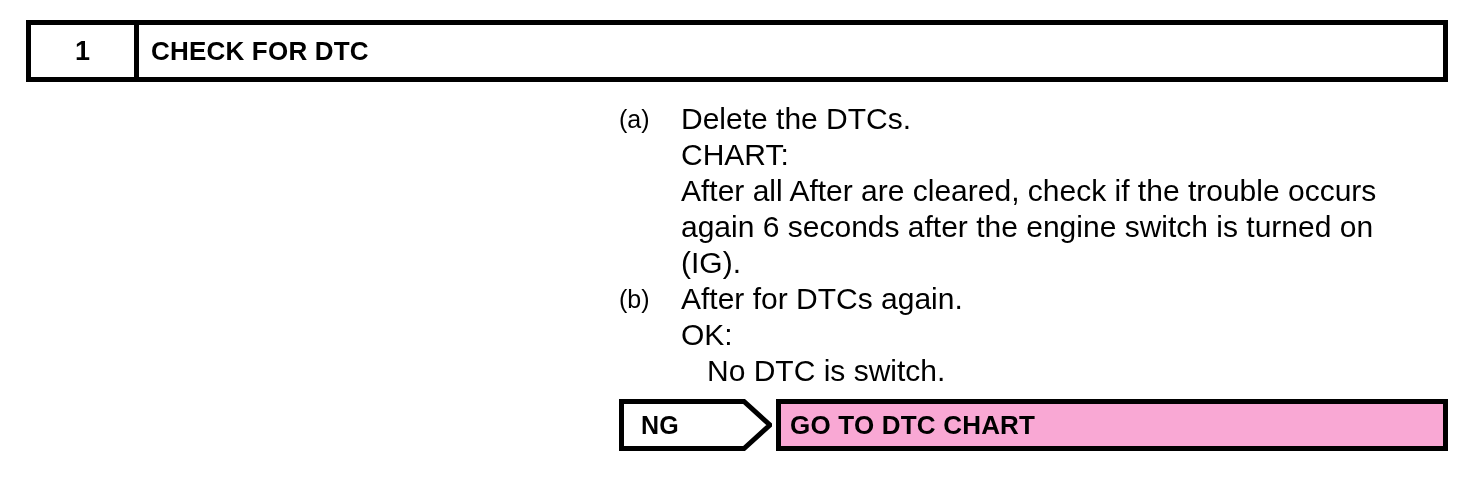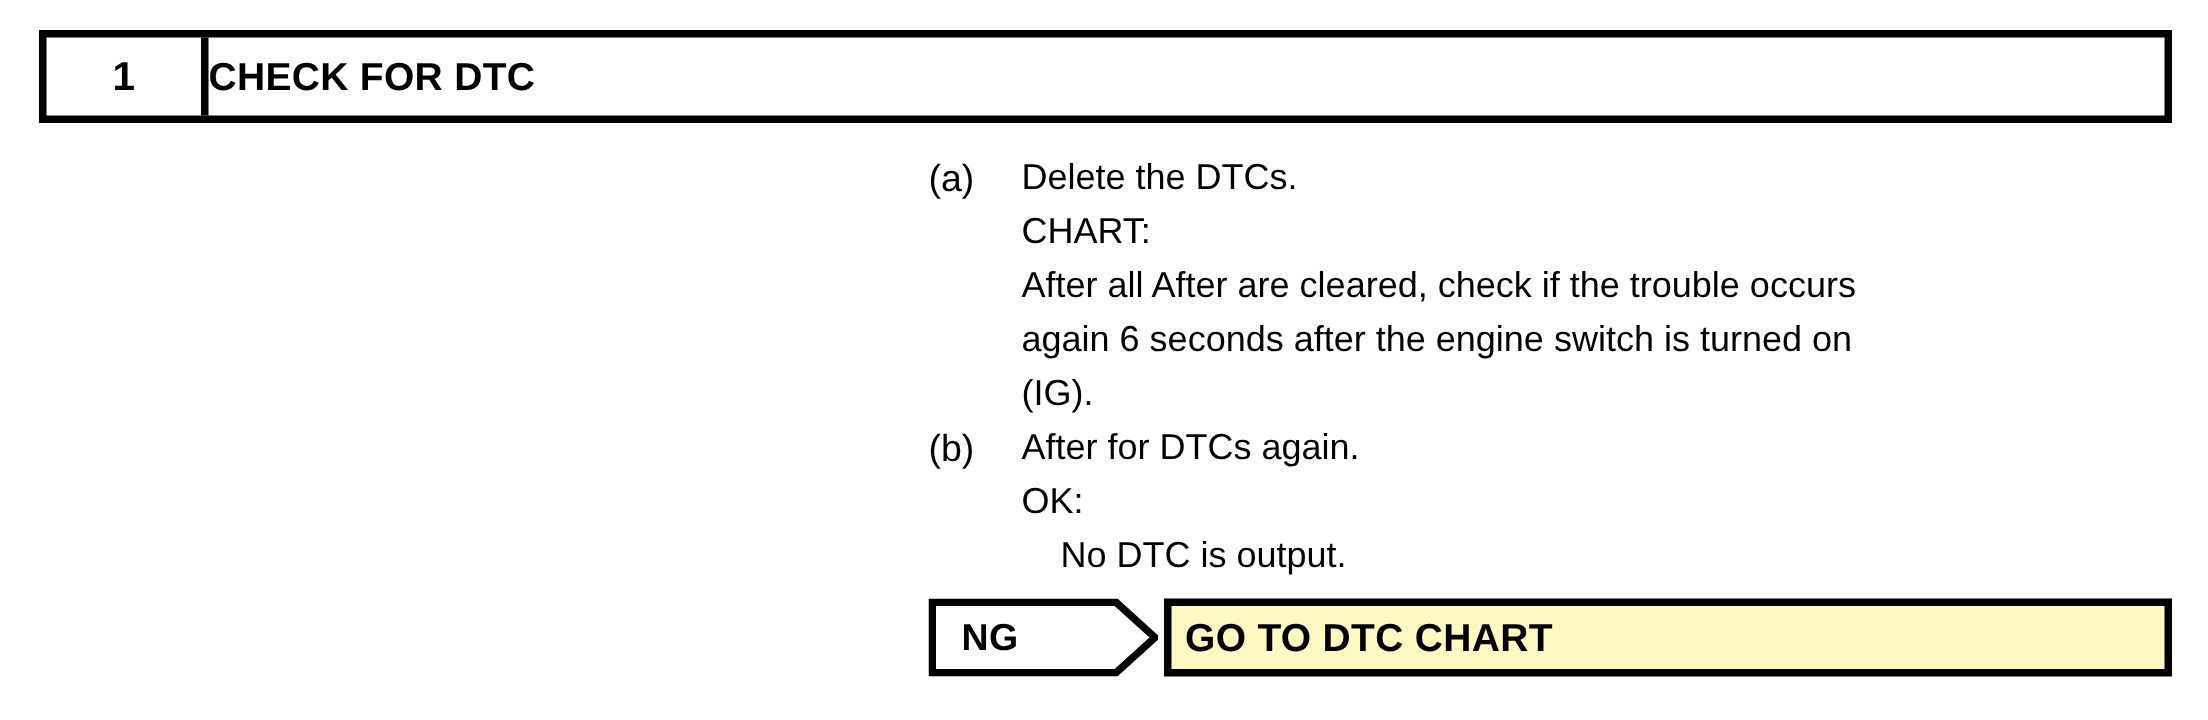--- a/index.html
+++ b/index.html
@@ -42,20 +42,21 @@
   .step-number {
     font-size: 27px;
     font-weight: bold;
     line-height: 1;
     letter-spacing: 0px;
   }
   .step-title-cell {
     flex: 1;
     display: flex;
     align-items: center;
+    padding-left: 12px;
   }
   .step-title {
     font-size: 26px;
     font-weight: bold;
     line-height: 1;
     letter-spacing: 0.2px;
   }
 
   
   .procedure-body {
@@ -76,21 +77,21 @@
     left: 0;
     top: 0;
     width: 62px;
     font-size: 25px;
     line-height: 36px;
   }
   .proc-text {
     position: absolute;
     left: 62px;
     top: 0;
-    font-size: 24px;
+    font-size: 30px;
     line-height: 36px;
   }
   .proc-text.bold {
     font-weight: normal;
   }
   .proc-text.indented {
     left: 88px;
   }
 
   
@@ -128,21 +129,21 @@
 
   
   .action-box {
     position: absolute;
     left: 157px;   
     top: 0;
     width: 672px;  
     height: 52px;
     box-sizing: border-box;
     border: 5px solid #000000;
-    background: #fef9c3;
+    background: #f9a8d4;
     display: flex;
     align-items: center;
     padding-left: 9px;
   }
   .action-label {
     font-size: 26px;
     font-weight: bold;
     line-height: 1;
     letter-spacing: 0.2px;
   }
@@ -191,21 +192,21 @@
     <span class="proc-text">After for DTCs again.</span>
   </div>
 
   <div class="proc-line">
     <span class="proc-marker"></span>
     <span class="proc-text bold">OK:</span>
   </div>
 
   <div class="proc-line">
     <span class="proc-marker"></span>
-    <span class="proc-text bold indented">No DTC is output.</span>
+    <span class="proc-text bold indented">No DTC is switch.</span>
   </div>
 
 </div>
 
 <div class="branch-row">
 
   <div class="ng-arrow">
     <svg viewBox="0 0 153 52" preserveAspectRatio="none">
       <polygon points="2.5,2.5 125,2.5 151,26 125,49.5 2.5,49.5" fill="#ffffff" stroke="#000000" stroke-width="5" stroke-linejoin="miter"></polygon>
     </svg>

